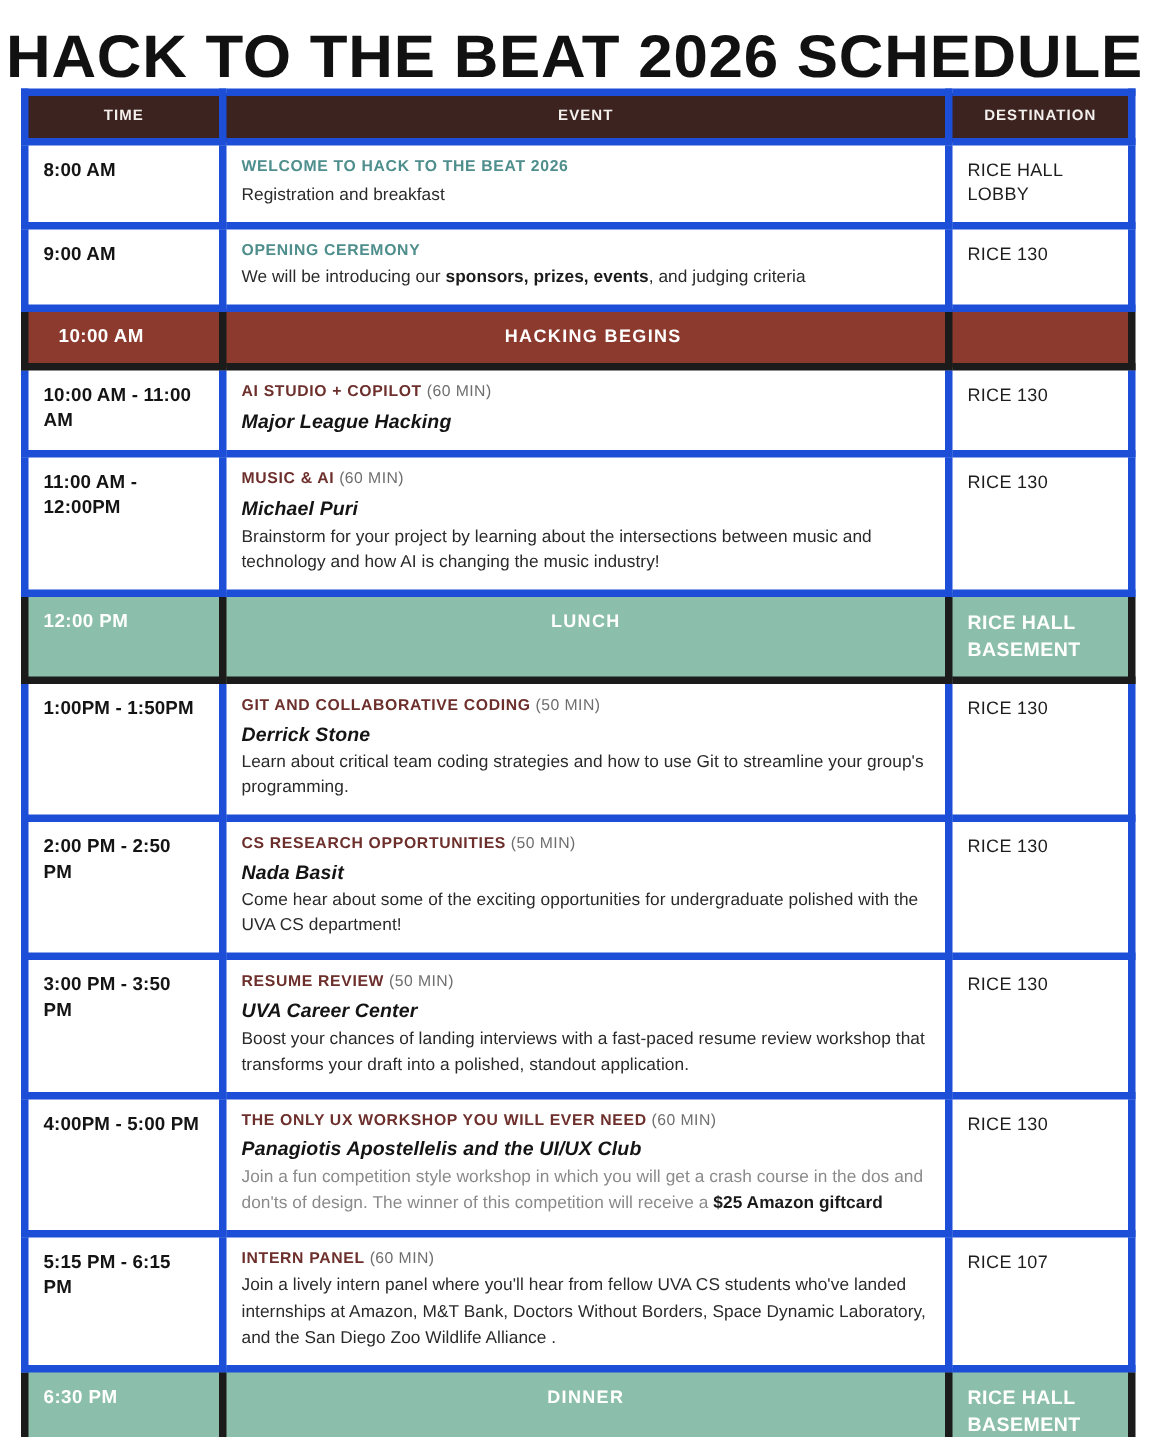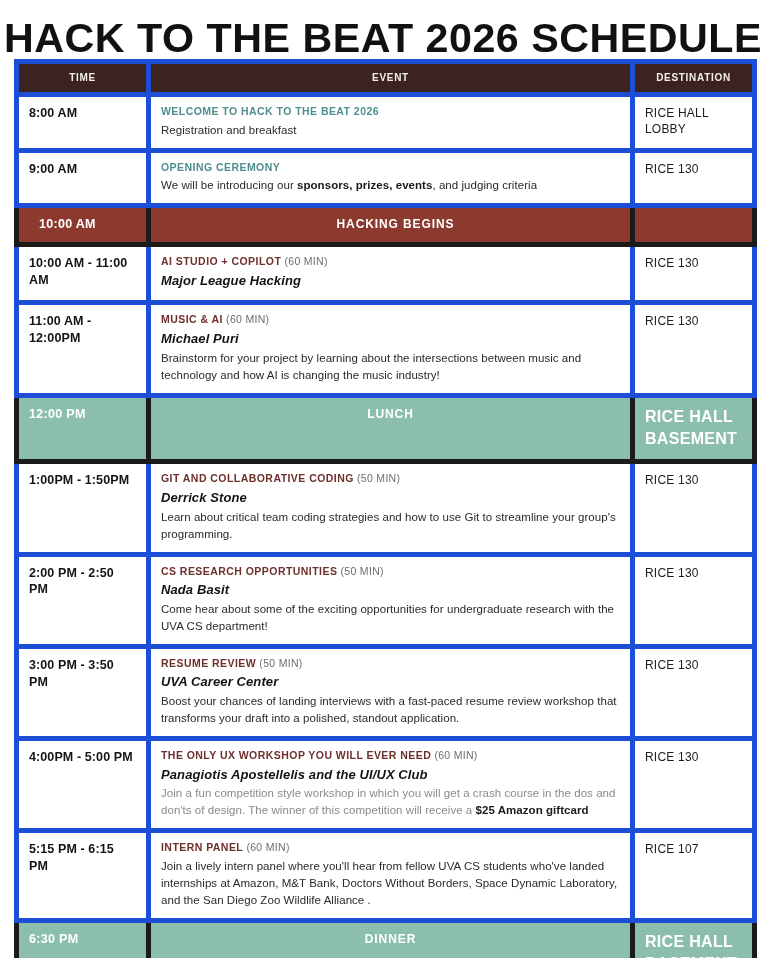--- a/index.html
+++ b/index.html
@@ -137,21 +137,21 @@
 
   
   tr.banner td { border-color: #1b1b1b; }
   tr.banner .time,
   tr.banner .dest {
     color: #ffffff;
     font-weight: bold;
     font-size: 12.5px;
     letter-spacing: 0.3px;
   }
-  tr.banner .dest { font-size: 16px; line-height: 1.4; }
+  tr.banner .dest { font-size: 13px; line-height: 1.4; }
   tr.banner .banner-label {
     text-align: center;
     color: #ffffff;
     font-weight: bold;
     font-size: 12px;
     letter-spacing: 0.9px;
     padding-top: 9px;
   }
   tr.banner.rust td { background: #8c3a2e; padding-left: 20px; }
   tr.banner.sage td { background: #8cbfab; }
@@ -229,21 +229,21 @@
               <div class="ev-speaker">Derrick Stone</div>
               <div class="ev-desc">Learn about critical team coding strategies and how to use Git to streamline your group's programming.</div>
             </td>
             <td class="dest">RICE 130</td>
           </tr>
           <tr>
             <td class="time">2:00 PM - 2:50 PM</td>
             <td class="event">
               <div class="ev-title t-maroon"><span>CS RESEARCH OPPORTUNITIES</span><span class="dur"> (50 MIN)</span></div>
               <div class="ev-speaker">Nada Basit</div>
-              <div class="ev-desc">Come hear about some of the exciting opportunities for undergraduate research with the UVA CS department!</div>
+              <div class="ev-desc">Come hear about some of the exciting opportunities for undergraduate polished with the UVA CS department!</div>
             </td>
             <td class="dest">RICE 130</td>
           </tr>
           <tr>
             <td class="time">3:00 PM - 3:50 PM</td>
             <td class="event">
               <div class="ev-title t-maroon"><span>RESUME REVIEW</span><span class="dur"> (50 MIN)</span></div>
               <div class="ev-speaker">UVA Career Center</div>
               <div class="ev-desc">Boost your chances of landing interviews with a fast-paced resume review workshop that transforms your draft into a polished, standout application.</div>
             </td>

